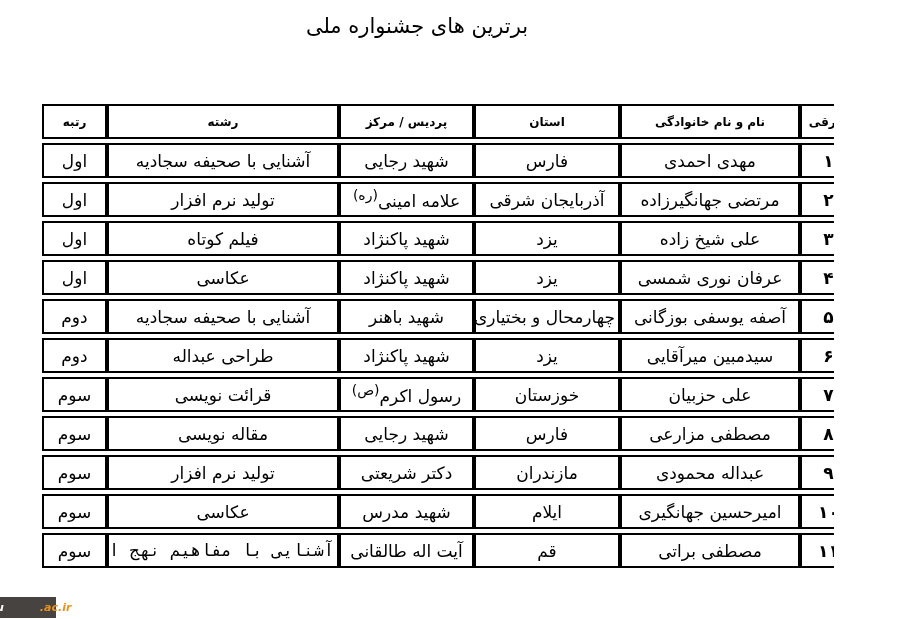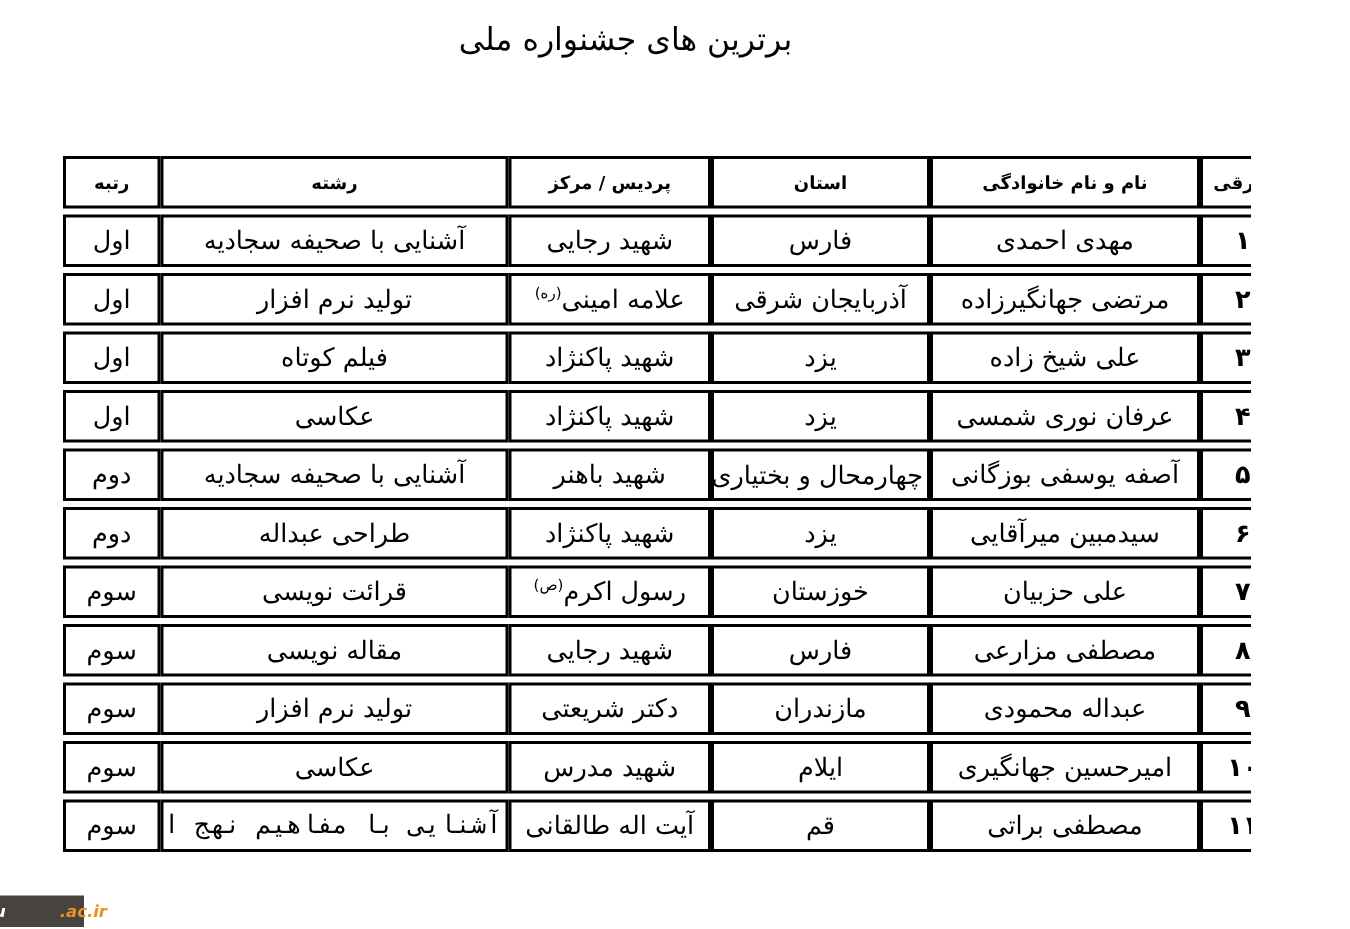--- a/index.html
+++ b/index.html
@@ -45,21 +45,21 @@
     font-size: 17px;
     overflow: hidden;
     white-space: nowrap;
   }
   table.results th {
     font-weight: bold;
     font-size: 12px;
   }
   td.cell-row-no { font-weight: bold; font-size: 16px; }
   td .cell-sup {
-    font-size: 10px;
+    font-size: 14px;
     vertical-align: super;
     line-height: 1;
   }
   td.compact { font-size: 13px; }
   td.compact-mid { font-size: 15px; font-family: Liberation Mono, monospace; }
   .watermark {
     position: absolute;
     left: 0;
     bottom: 1px;
     width: 56px;

